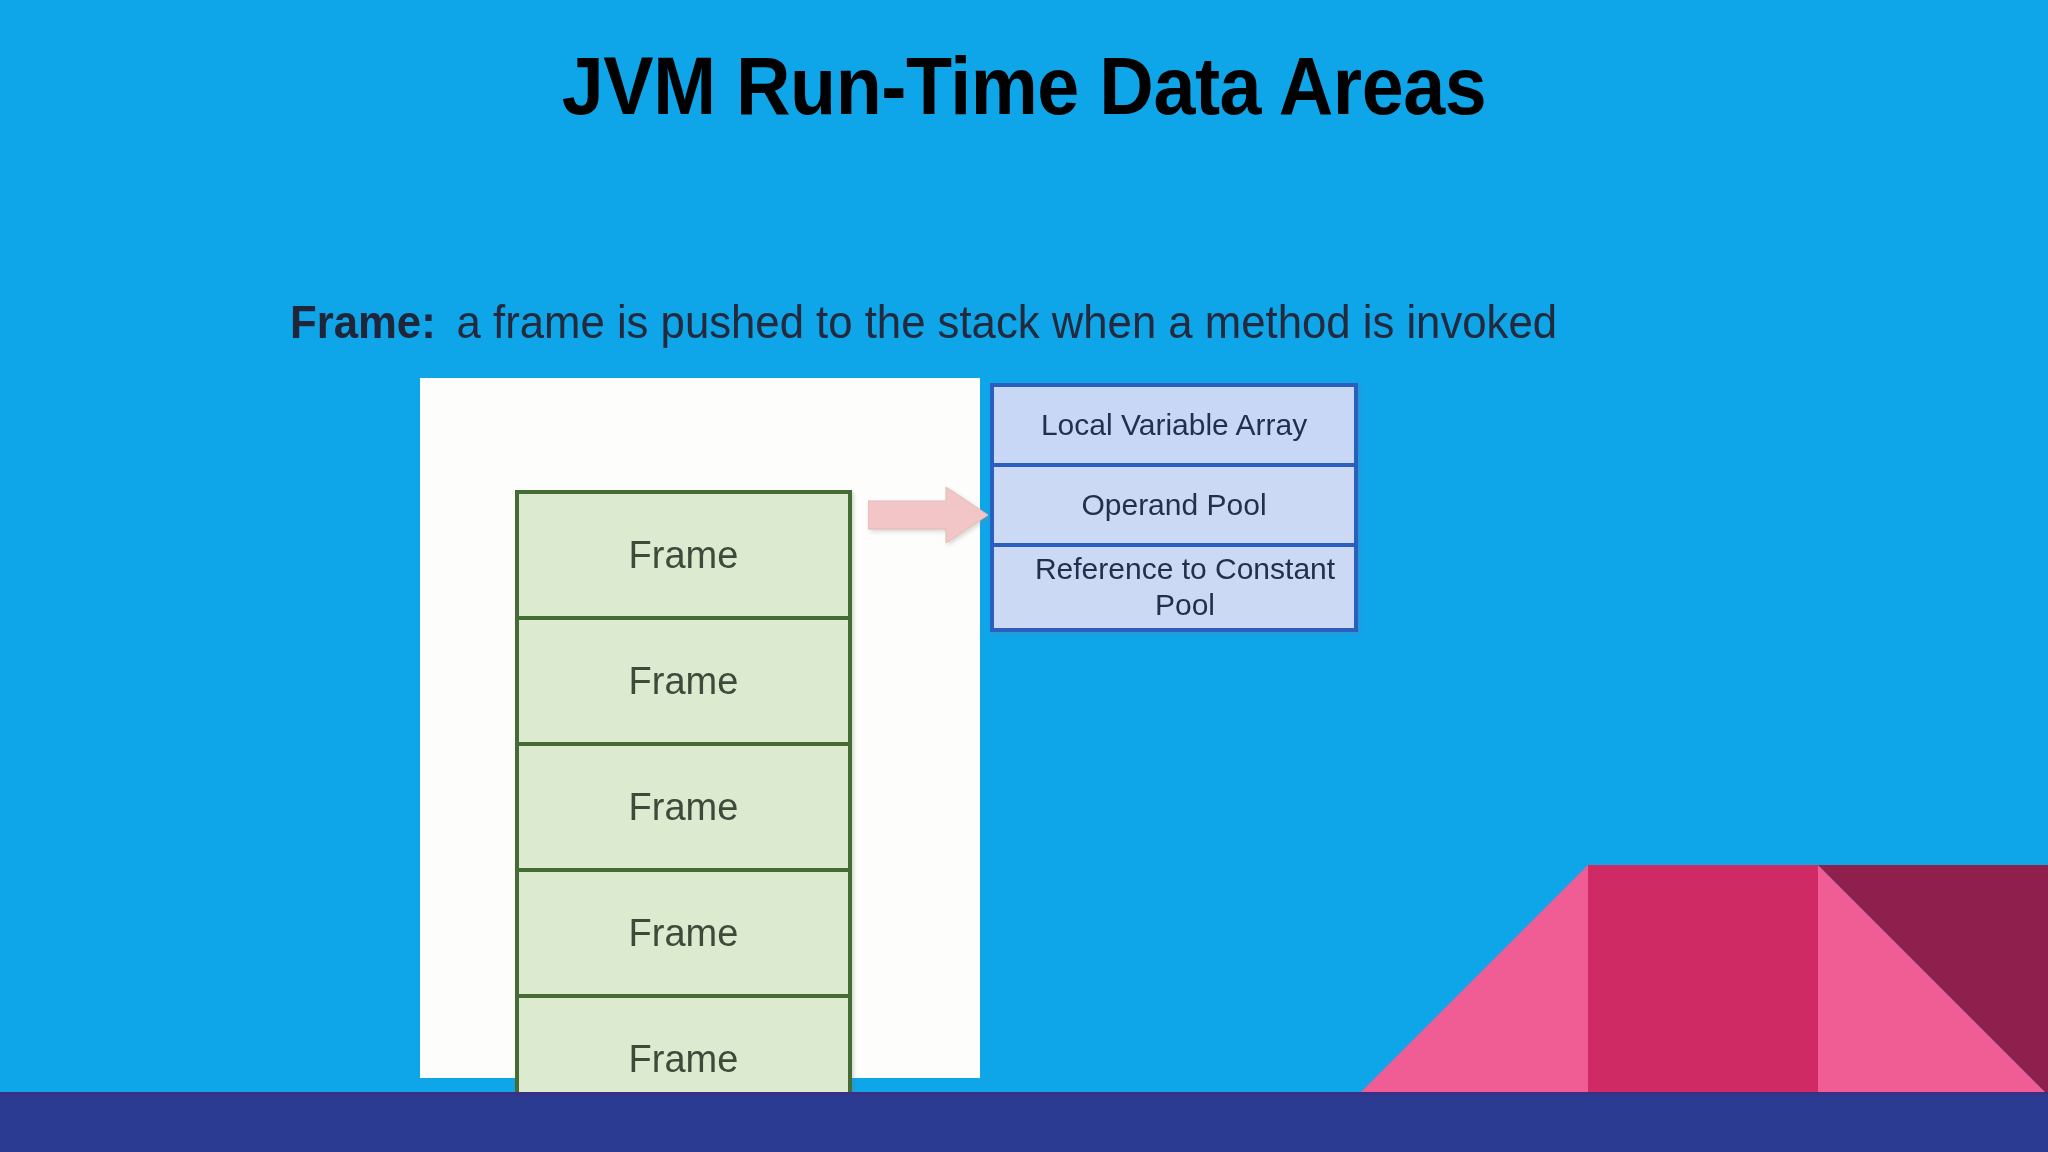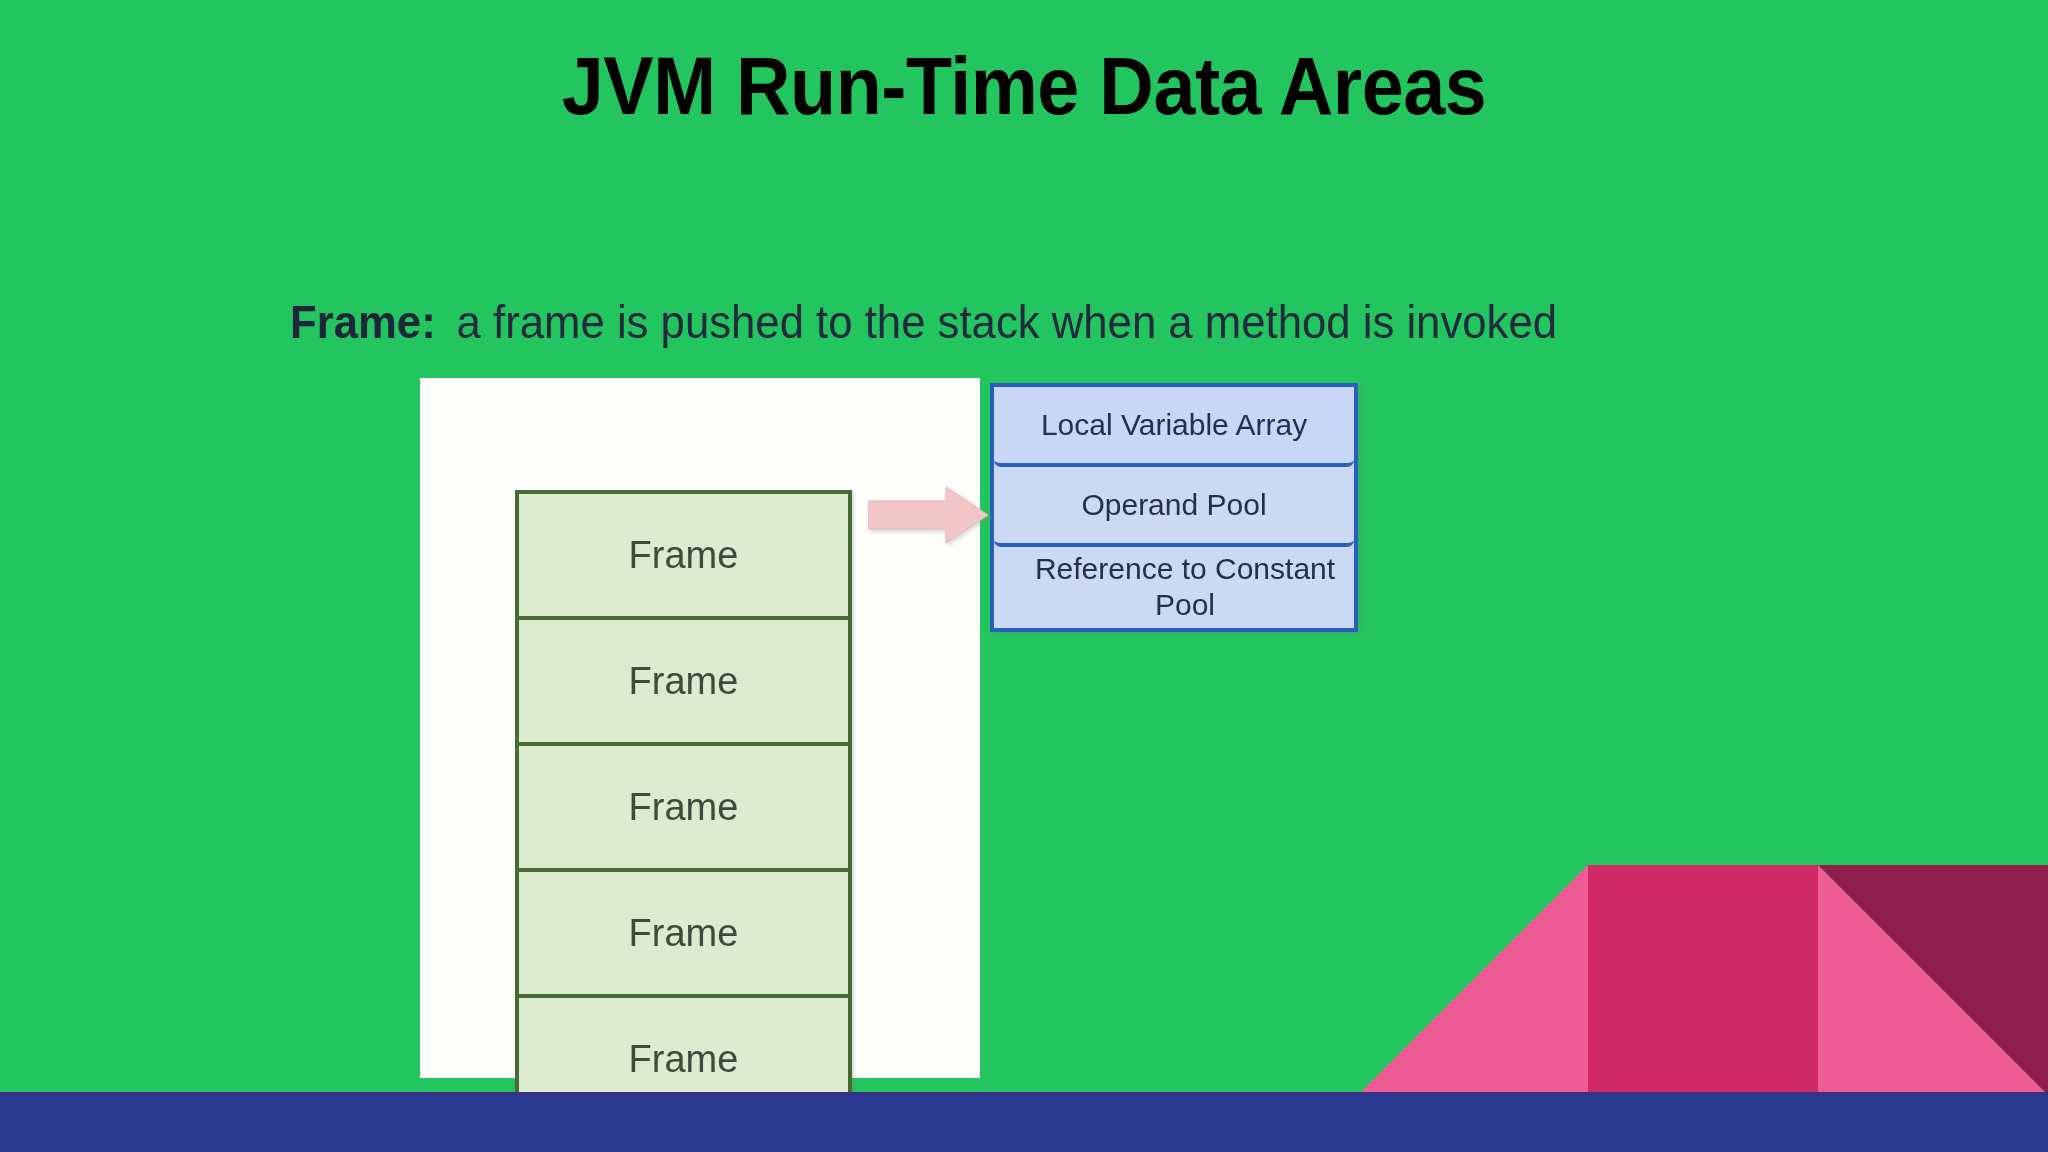--- a/index.html
+++ b/index.html
@@ -9,21 +9,21 @@
     background: #ffffff;
   }
   body {
     font-family: "Liberation Sans", sans-serif;
   }
 
   #slide {
     position: relative;
     width: 2048px;
     height: 1152px;
-    background: #22c55e;
+    background: #0ea5e9;
     overflow: hidden;
   }
 
   
   #slide-title {
     position: absolute;
     left: 0;
     top: 38px;
     width: 2048px;
     text-align: center;
@@ -152,21 +152,20 @@
     box-sizing: border-box;
     border-bottom: 4px solid #2a5fc0;
     display: flex;
     align-items: center;
     justify-content: center;
     text-align: center;
     font-size: 30px;
     line-height: 36px;
     color: #22304e;
     padding: 0 6px;
-    border-radius: 7px;
   }
   .detail-row:last-child { border-bottom: none; padding-left: 28px; }
   .detail-row.r1 { height: 33.2%; background: #c8d7f6; }
   .detail-row.r2 { height: 33.2%; background: #ccd9f5; }
   .detail-row.r3 { height: 33.6%; background: #ccd9f5; }
 
   
   #decor {
     position: absolute;
     right: 0;

